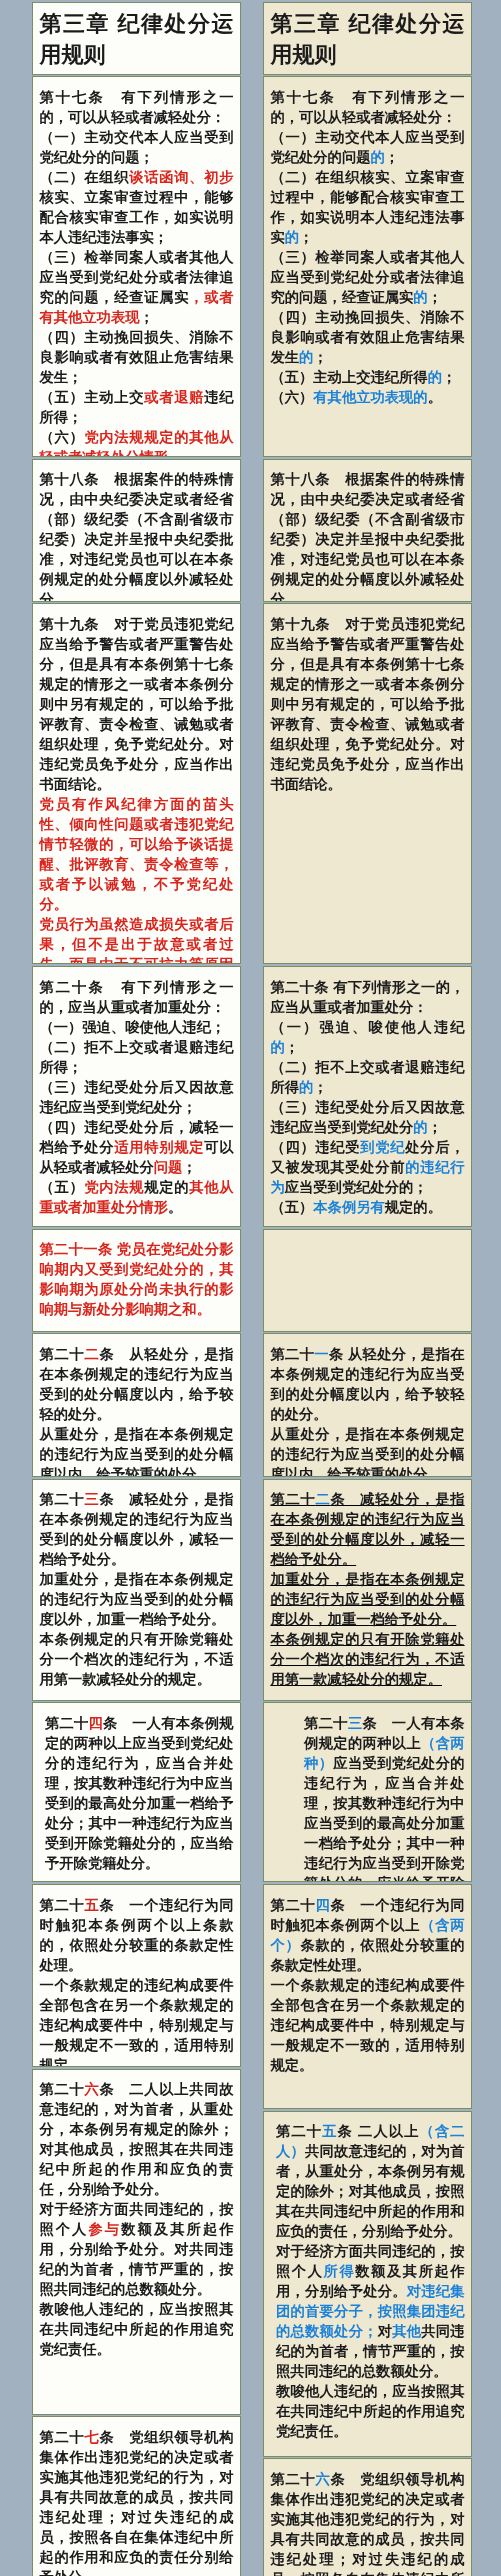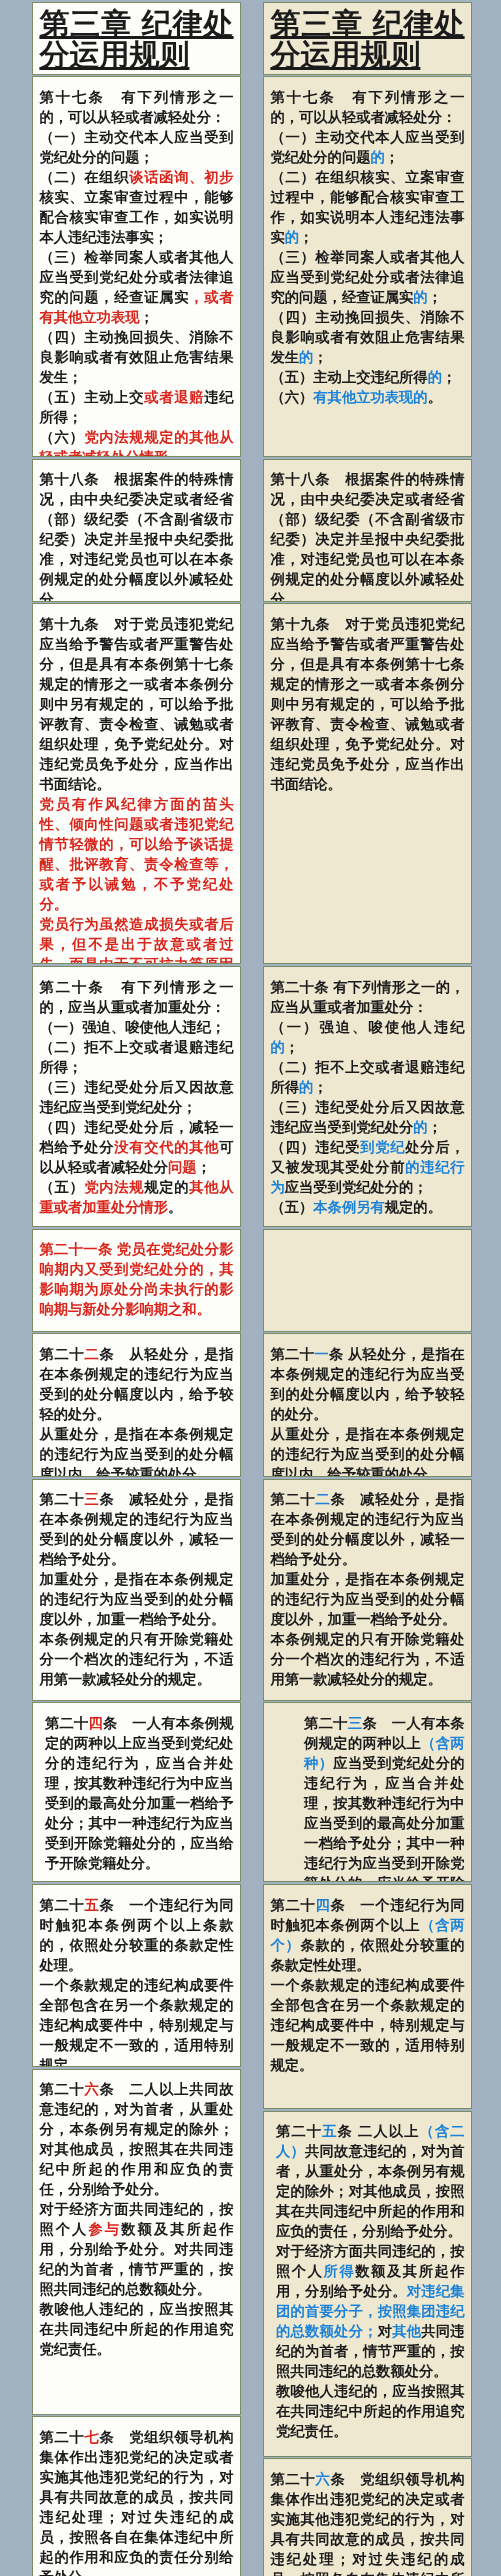--- a/index.html
+++ b/index.html
@@ -15,21 +15,21 @@
     border: 1.1px solid #7c8c64;
     padding: 9.6px 6.4px;
     overflow: hidden;
     text-align: justify;
     word-break: break-all;
   }
   .cell.old { background: #fdfdfa; }
   .cell.new { background: #efe8d1; }
   .cell p { margin: 0; font-size: 14.3px; line-height: 20px; font-weight: 600; color: #1b1b1b; }
   .cell.hdr { padding-top: 5.3px; }
-  .cell.hdr p { font-size: 30px; line-height: 31px; font-weight: 700; text-decoration: underline; }
+  .cell.hdr p { font-size: 22px; line-height: 31px; font-weight: 700; }
   .c-k { color: inherit; }
   .c-r { color: #d9251c; }
   .c-b { color: #1c82d8; }
 </style>
 </head>
 <body>
 
 <div class="page">
   <div class="col" id="col-old">
       <div class="cell old hdr" style="height: 73px;">
@@ -50,21 +50,21 @@
       <div class="cell old" style="height: 361px;">
         <p><span class="c-k">第十九条　对于党员违犯党纪应当给予警告或者严重警告处分，但是具有本条例第十七条规定的情形之一或者本条例分则中另有规定的，可以给予批评教育、责令检查、诫勉或者组织处理，免予党纪处分。对违纪党员免予处分，应当作出书面结论。</span></p>
         <p><span class="c-r">党员有作风纪律方面的苗头性、倾向性问题或者违犯党纪情节轻微的，可以给予谈话提醒、批评教育、责令检查等，或者予以诫勉，不予党纪处分。</span></p>
         <p><span class="c-r">党员行为虽然造成损失或者后果，但不是出于故意或者过失，而是由于不可抗力等原因所引起的，不追究党纪责任。</span></p>
       </div>
       <div class="cell old" style="height: 261px;">
         <p><span class="c-k">第二十条　有下列情形之一的，应当从重或者加重处分：</span></p>
         <p><span class="c-k">（一）强迫、唆使他人违纪；</span></p>
         <p><span class="c-k">（二）拒不上交或者退赔违纪所得；</span></p>
         <p><span class="c-k">（三）违纪受处分后又因故意违纪应当受到党纪处分；</span></p>
-        <p><span class="c-k">（四）违纪受处分后，减轻一档给予处分</span><span class="c-r">没有交代的其他</span><span class="c-k">可以从轻或者减轻处分</span><span class="c-r">问题</span><span class="c-k">；</span></p>
+        <p><span class="c-k">（四）违纪受处分后，减轻一档给予处分</span><span class="c-r">适用特别规定</span><span class="c-k">可以从轻或者减轻处分</span><span class="c-r">问题</span><span class="c-k">；</span></p>
         <p><span class="c-k">（五）</span><span class="c-r">党内法规</span><span class="c-k">规定的</span><span class="c-r">其他从重或者加重处分情形</span><span class="c-k">。</span></p>
       </div>
       <div class="cell old" style="height: 103px;">
         <p><span class="c-r">第二十一条 党员在党纪处分影响期内又受到党纪处分的，其影响期为原处分尚未执行的影响期与新处分影响期之和。</span></p>
       </div>
       <div class="cell old" style="height: 144px;">
         <p><span class="c-k">第二十</span><span class="c-r">二</span><span class="c-k">条　从轻处分，是指在本条例规定的违纪行为应当受到的处分幅度以内，给予较轻的处分。</span></p>
         <p><span class="c-k">从重处分，是指在本条例规定的违纪行为应当受到的处分幅度以内，给予较重的处分。</span></p>
       </div>
       <div class="cell old" style="height: 222px;">
@@ -113,21 +113,21 @@
         <p><span class="c-k">（二）拒不上交或者退赔违纪所得</span><span class="c-b">的</span><span class="c-k">；</span></p>
         <p><span class="c-k">（三）违纪受处分后又因故意违纪应当受到党纪处分</span><span class="c-b">的</span><span class="c-k">；</span></p>
         <p><span class="c-k">（四）违纪受</span><span class="c-b">到党纪</span><span class="c-k">处分后，又被发现其受处分前</span><span class="c-b">的违纪行为</span><span class="c-k">应当受到党纪处分的；</span></p>
         <p><span class="c-k">（五）</span><span class="c-b">本条例另有</span><span class="c-k">规定的。</span></p>
       </div>
       <div class="cell new" style="height: 103px;"></div>
       <div class="cell new" style="height: 144px;">
         <p><span class="c-k">第二十</span><span class="c-b">一</span><span class="c-k">条 从轻处分，是指在本条例规定的违纪行为应当受到的处分幅度以内，给予较轻的处分。</span></p>
         <p><span class="c-k">从重处分，是指在本条例规定的违纪行为应当受到的处分幅度以内，给予较重的处分。</span></p>
       </div>
-      <div class="cell new" style="height: 222px;">
+      <div class="cell new" style="height: 222px; text-decoration: underline;">
         <p><span class="c-k">第二十</span><span class="c-b">二</span><span class="c-k">条　减轻处分，是指在本条例规定的违纪行为应当受到的处分幅度以外，减轻一档给予处分。</span></p>
         <p><span class="c-k">加重处分，是指在本条例规定的违纪行为应当受到的处分幅度以外，加重一档给予处分。</span></p>
         <p><span class="c-k">本条例规定的只有开除党籍处分一个档次的违纪行为，不适用第一款减轻处分的规定。</span></p>
       </div>
       <div class="cell new" style="height: 180px; padding-left: 40px;">
         <p><span class="c-k">第二十</span><span class="c-b">三</span><span class="c-k">条　一人有本条例规定的两种以上</span><span class="c-b">（含两种）</span><span class="c-k">应当受到党纪处分的违纪行为，应当合并处理，按其数种违纪行为中应当受到的最高处分加重一档给予处分；其中一种违纪行为应当受到开除党籍处分的，应当给予开除党籍处分。</span></p>
       </div>
       <div class="cell new" style="height: 225px;">
         <p><span class="c-k">第二十</span><span class="c-b">四</span><span class="c-k">条　一个违纪行为同时触犯本条例两个以上</span><span class="c-b">（含两个）</span><span class="c-k">条款的，依照处分较重的条款定性处理。</span></p>
         <p><span class="c-k">一个条款规定的违纪构成要件全部包含在另一个条款规定的违纪构成要件中，特别规定与一般规定不一致的，适用特别规定。</span></p>

